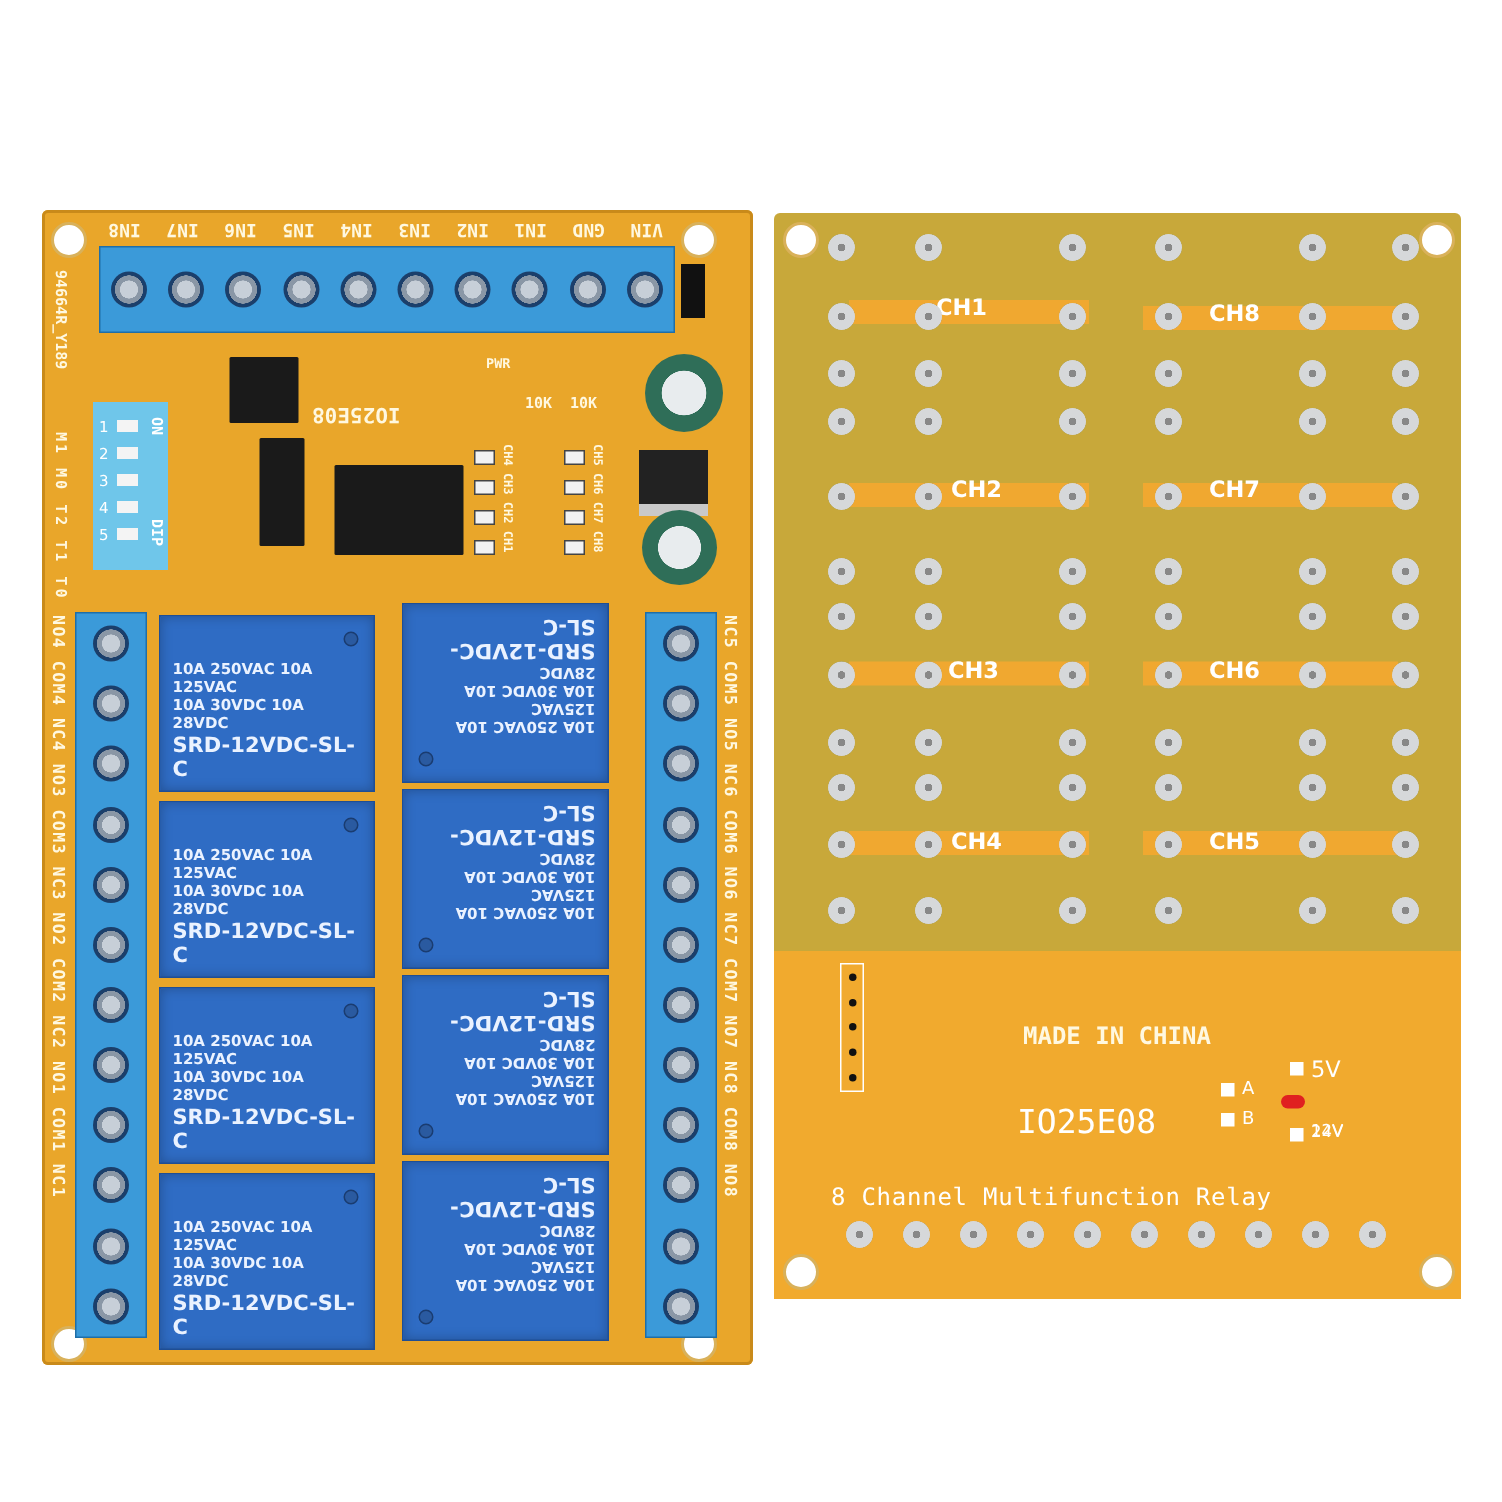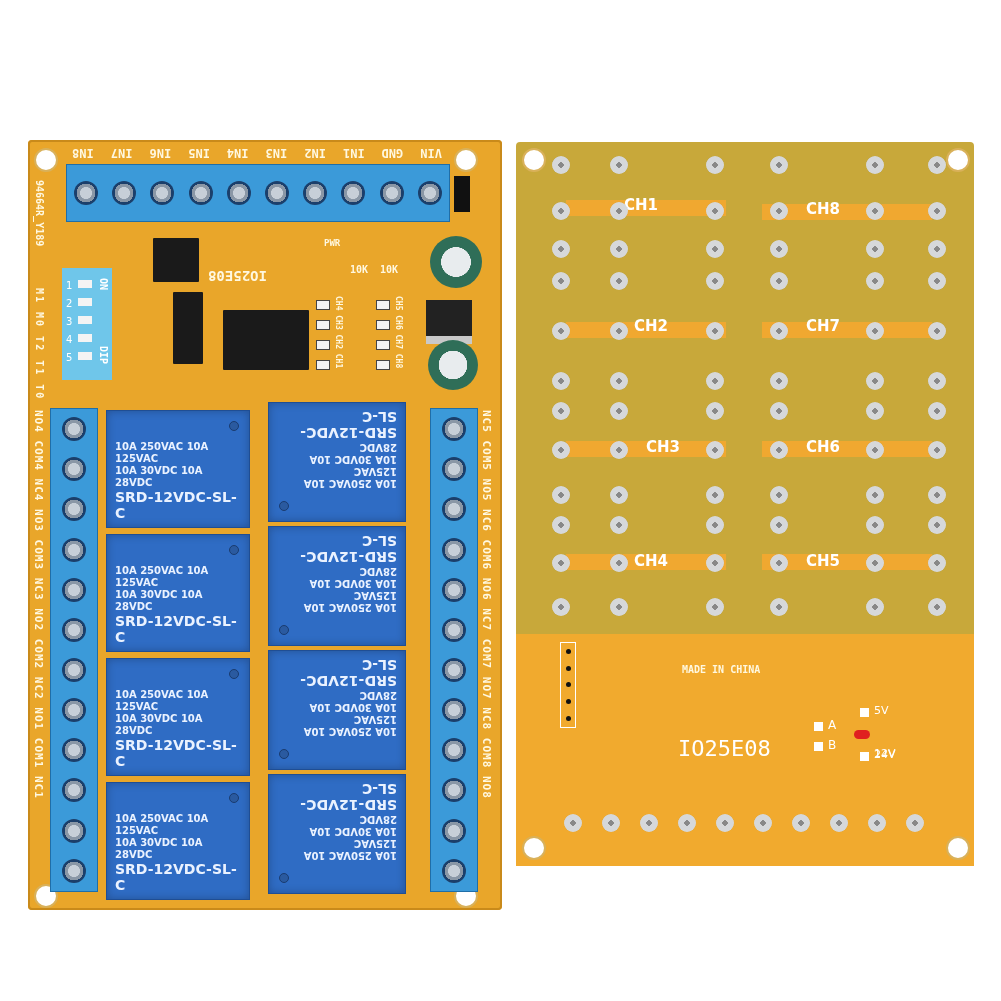--- a/index.html
+++ b/index.html
@@ -234,21 +234,21 @@
   <div class="trace" style="left:246px;top:180px;width:170px"></div>
   <div class="trace" style="left:50px;top:299px;width:160px"></div>
   <div class="trace" style="left:246px;top:299px;width:170px"></div>
   <div class="trace" style="left:50px;top:412px;width:160px"></div>
   <div class="trace" style="left:246px;top:412px;width:170px"></div>
 
   <div class="chlabel" style="left:108px;top:54px">CH1</div>
   <div class="chlabel" style="left:290px;top:58px">CH8</div>
   <div class="chlabel" style="left:118px;top:175px">CH2</div>
   <div class="chlabel" style="left:290px;top:175px">CH7</div>
-  <div class="chlabel" style="left:130px;top:296px">CH3</div>
+  <div class="chlabel" style="left:116px;top:296px">CH3</div>
   <div class="chlabel" style="left:290px;top:296px">CH6</div>
   <div class="chlabel" style="left:118px;top:410px">CH4</div>
   <div class="chlabel" style="left:290px;top:410px">CH5</div>
 
   <div id="pads">
       <div class="abs pad" style="left: 36px; top: 14px;"></div>
       <div class="abs pad" style="left: 94px; top: 14px;"></div>
       <div class="abs pad" style="left: 190px; top: 14px;"></div>
       <div class="abs pad" style="left: 254px; top: 14px;"></div>
       <div class="abs pad" style="left: 350px; top: 14px;"></div>
@@ -321,34 +321,35 @@
       <div class="abs pad" style="left: 412px; top: 456px;"></div>
     </div>
 
   <div class="abs" style="left:44px;top:500px;width:14px;height:84px;border:1px solid #fff;display:flex;flex-direction:column;justify-content:space-around;align-items:center">
     <div class="pin" style="background:#111"></div>
       <div class="pin" style="background:#111"></div>
       <div class="pin" style="background:#111"></div>
       <div class="pin" style="background:#111"></div>
       <div class="pin" style="background:#111"></div>
   </div>
-  <div class="abs silk" style="left:166px;top:522px;font-size:10px">MADE IN CHINA</div>
+  <div class="abs silk" style="left:166px;top:539px;font-size:16px">MADE IN CHINA</div>
   <div class="abs" style="left:162px;top:594px;color:#fff;font-size:22px;font-family:'DejaVu Sans Mono',monospace">IO25E08</div>
   <div class="sq" style="left:298px;top:580px"></div>
   <div class="abs" style="left:312px;top:576px;color:#fff;font-size:12px">A</div>
   <div class="sq" style="left:298px;top:600px"></div>
   <div class="abs" style="left:312px;top:596px;color:#fff;font-size:12px">B</div>
 
   <div class="sq" style="left:344px;top:566px"></div>
-  <div class="abs" style="left:358px;top:562px;color:#fff;font-size:11px">5V</div>
+  <div class="abs" style="left:358px;top:562px;color:#fff;font-size:15px">5V</div>
   <div class="abs" style="left:338px;top:588px;width:16px;height:9px;border-radius:5px;background:#e02020"></div>
   <div class="abs" style="left:358px;top:605px;color:#fff;font-size:11px">12V</div>
   <div class="sq" style="left:344px;top:610px"></div>
   <div class="abs" style="left:358px;top:606px;color:#fff;font-size:11px">24V</div>
 
+  <div class="abs" style="left:38px;top:646px;color:#fff;font-size:16px;font-family:'DejaVu Sans Mono',monospace;letter-spacing:0.5px">8 Channel Multifunction Relay</div>
   <div class="abs" style="left:48px;top:672px;width:360px;display:flex;justify-content:space-between" id="bottom-pads">
       <div class="pad"></div>
       <div class="pad"></div>
       <div class="pad"></div>
       <div class="pad"></div>
       <div class="pad"></div>
       <div class="pad"></div>
       <div class="pad"></div>
       <div class="pad"></div>
       <div class="pad"></div>

